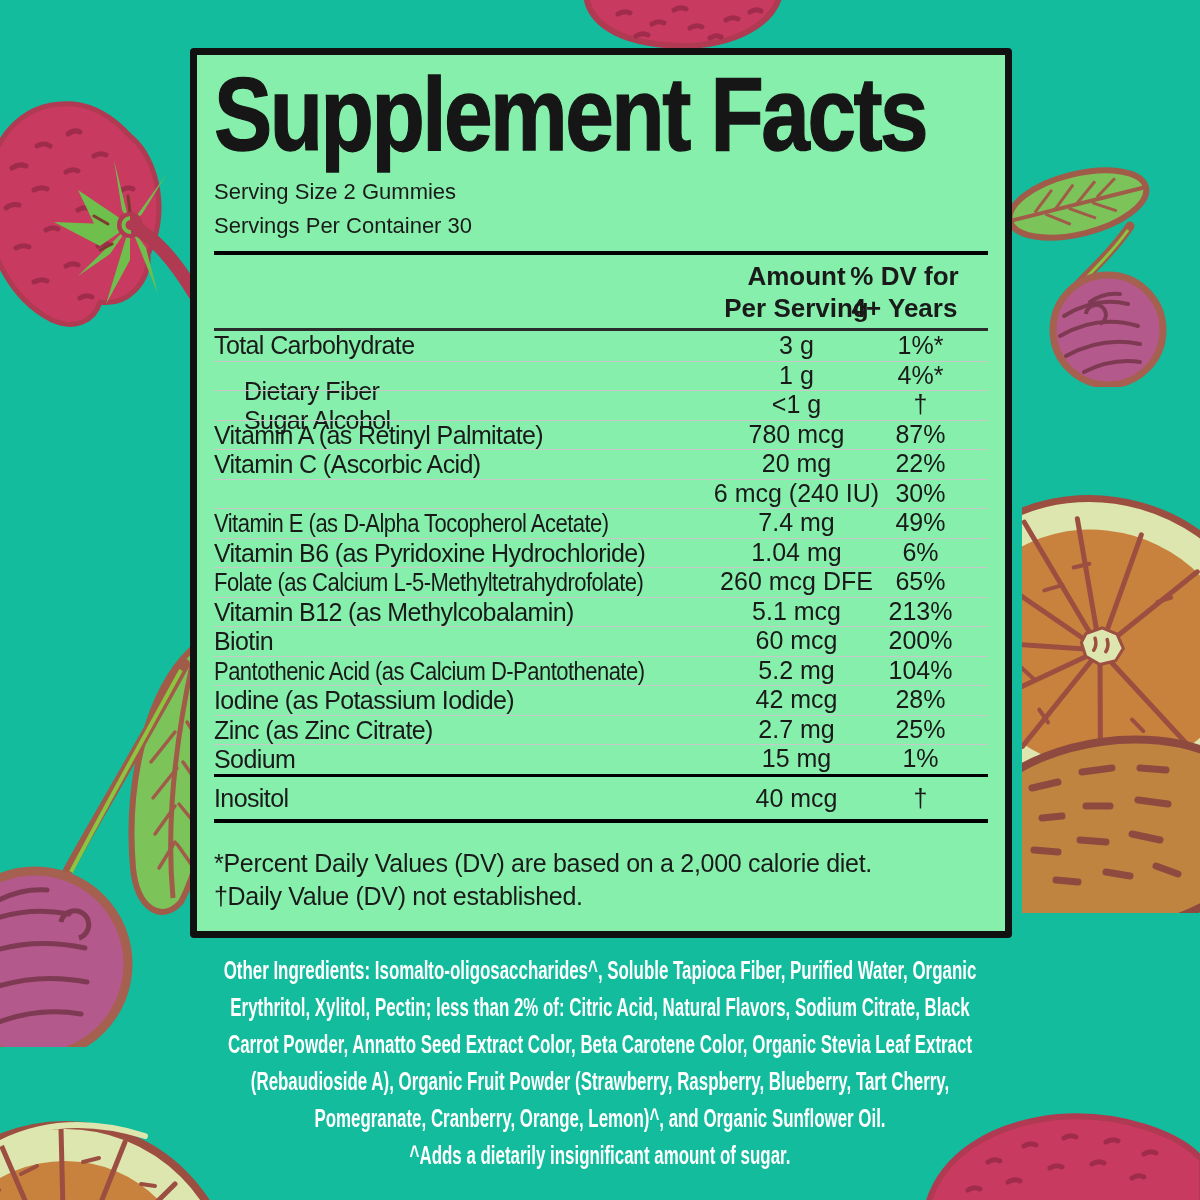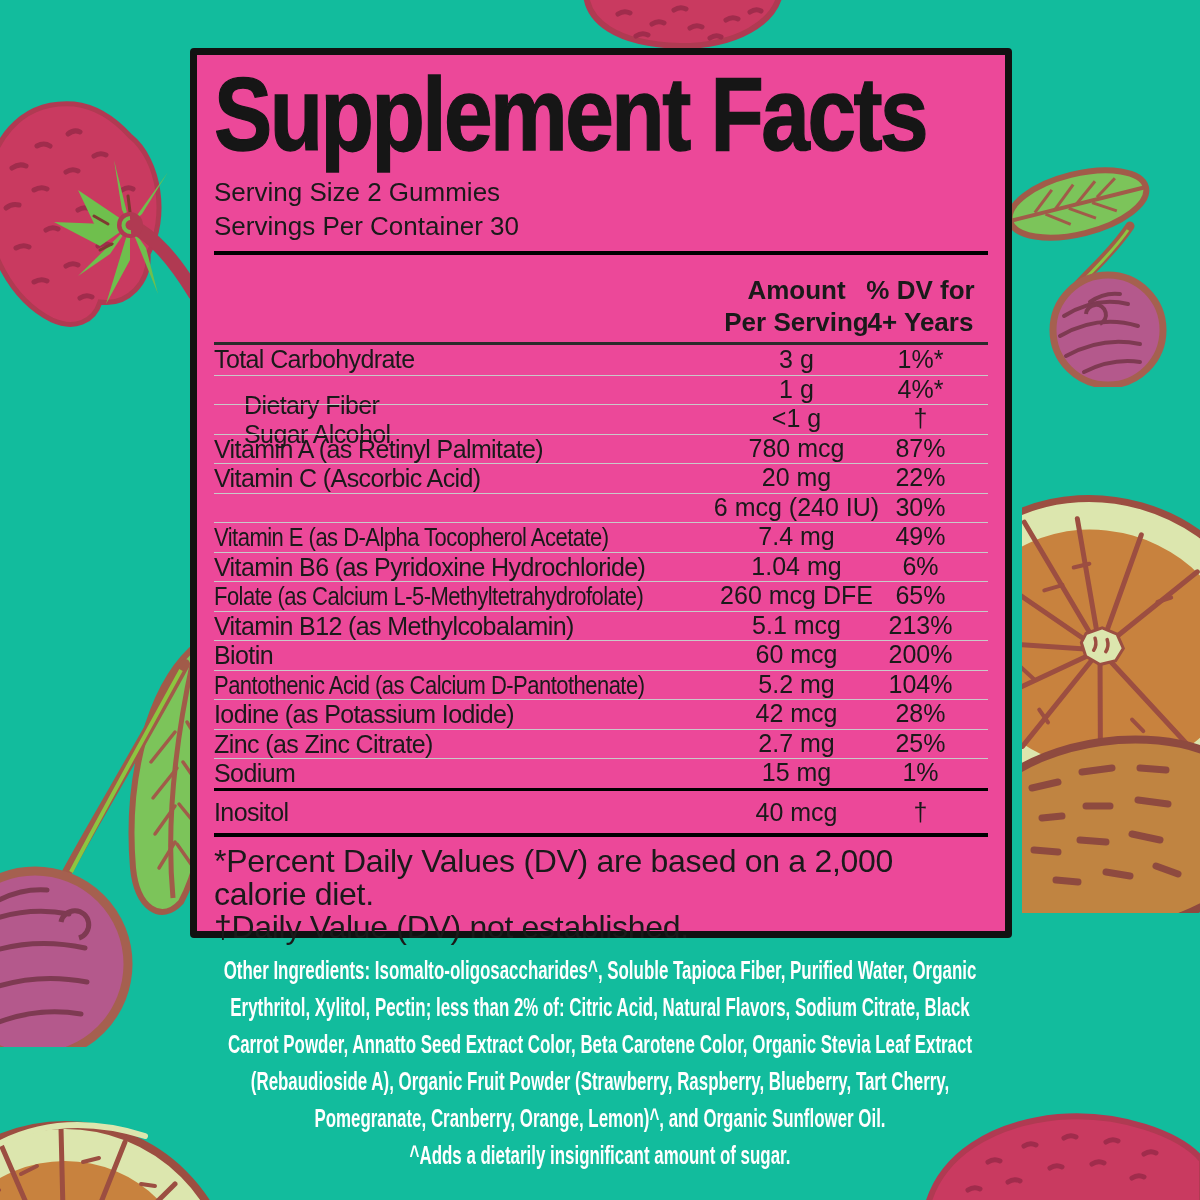--- a/index.html
+++ b/index.html
@@ -5,46 +5,46 @@
   html,body{margin:0;padding:0;}
   body{
     width:1200px;height:1200px;overflow:hidden;position:relative;
     background:#12BC9D;
     font-family:"Liberation Sans", sans-serif;
   }
   .fruit{position:absolute;z-index:1;}
   
   .panel{
     position:absolute;left:190px;top:48px;width:822px;height:890px;
-    box-sizing:border-box;background:#ec4899;border:7px solid #111111;
+    box-sizing:border-box;background:#86efac;border:7px solid #111111;
     border-radius:4px;padding:12px 17px 0 17px;z-index:2;color:#1a1a1a;
   }
   .title{
     font-weight:bold;font-size:104px;line-height:102px;letter-spacing:-3px;
     white-space:nowrap;transform:scaleX(0.84);transform-origin:left center;
     color:#161616;-webkit-text-stroke:1.3px #161616;margin-top:-4px;
   }
-  .serving{margin-top:10px;font-size:26px;line-height:34px;}
+  .serving{margin-top:10px;font-size:22px;line-height:34px;}
   .rule-thick{height:4px;background:#000;margin-top:8px;}
   .rule-med{height:3px;background:#2b2b2b;}
   .rule-heavy{height:3.5px;background:#000;}
-  .thead{position:relative;height:70px;margin-top:17px;}
+  .thead{position:relative;height:70px;margin-top:3px;}
   .th{position:absolute;top:2px;font-weight:bold;font-size:26px;line-height:32px;text-align:center;}
   .th-amt{left:455px;width:255px;}
-  .th-dv{right:0;width:135px;}
+  .th-dv{right:16px;width:135px;}
   .rows .row{position:relative;height:29.5px;line-height:29.5px;font-size:25px;box-sizing:border-box;}
   .rows .row + .row{border-top:1.5px solid #c9c9c9;}
   .rows .row + .row .c-name,.rows .row + .row .c-amt,.rows .row + .row .c-dv{line-height:27px;}
   .c-name{display:inline-block;white-space:nowrap;letter-spacing:-0.6px;transform-origin:left center;}
   .row.indent .c-name{padding-left:30px;margin-top:16px;}
   .c-name.squeeze{transform:scaleX(0.88);}
   .c-amt{position:absolute;left:455px;width:255px;text-align:center;white-space:nowrap;}
   .c-dv{position:absolute;right:0;width:135px;text-align:center;white-space:nowrap;}
   .row-extra{position:relative;height:42px;line-height:42px;font-size:25px;}
-  .footnotes{margin-top:8px;font-size:32px;line-height:33px;letter-spacing:-0.3px;}
+  .footnotes{margin-top:24px;font-size:25px;line-height:33px;letter-spacing:-0.3px;}
   
   .ingredients{
     position:absolute;left:-40px;top:952px;width:1280px;z-index:3;
     text-align:center;color:#ffffff;font-weight:bold;
     font-size:26px;line-height:37px;white-space:nowrap;
     transform:scaleX(0.65);transform-origin:center top;
   }
 </style>
 </head>
 <body>

